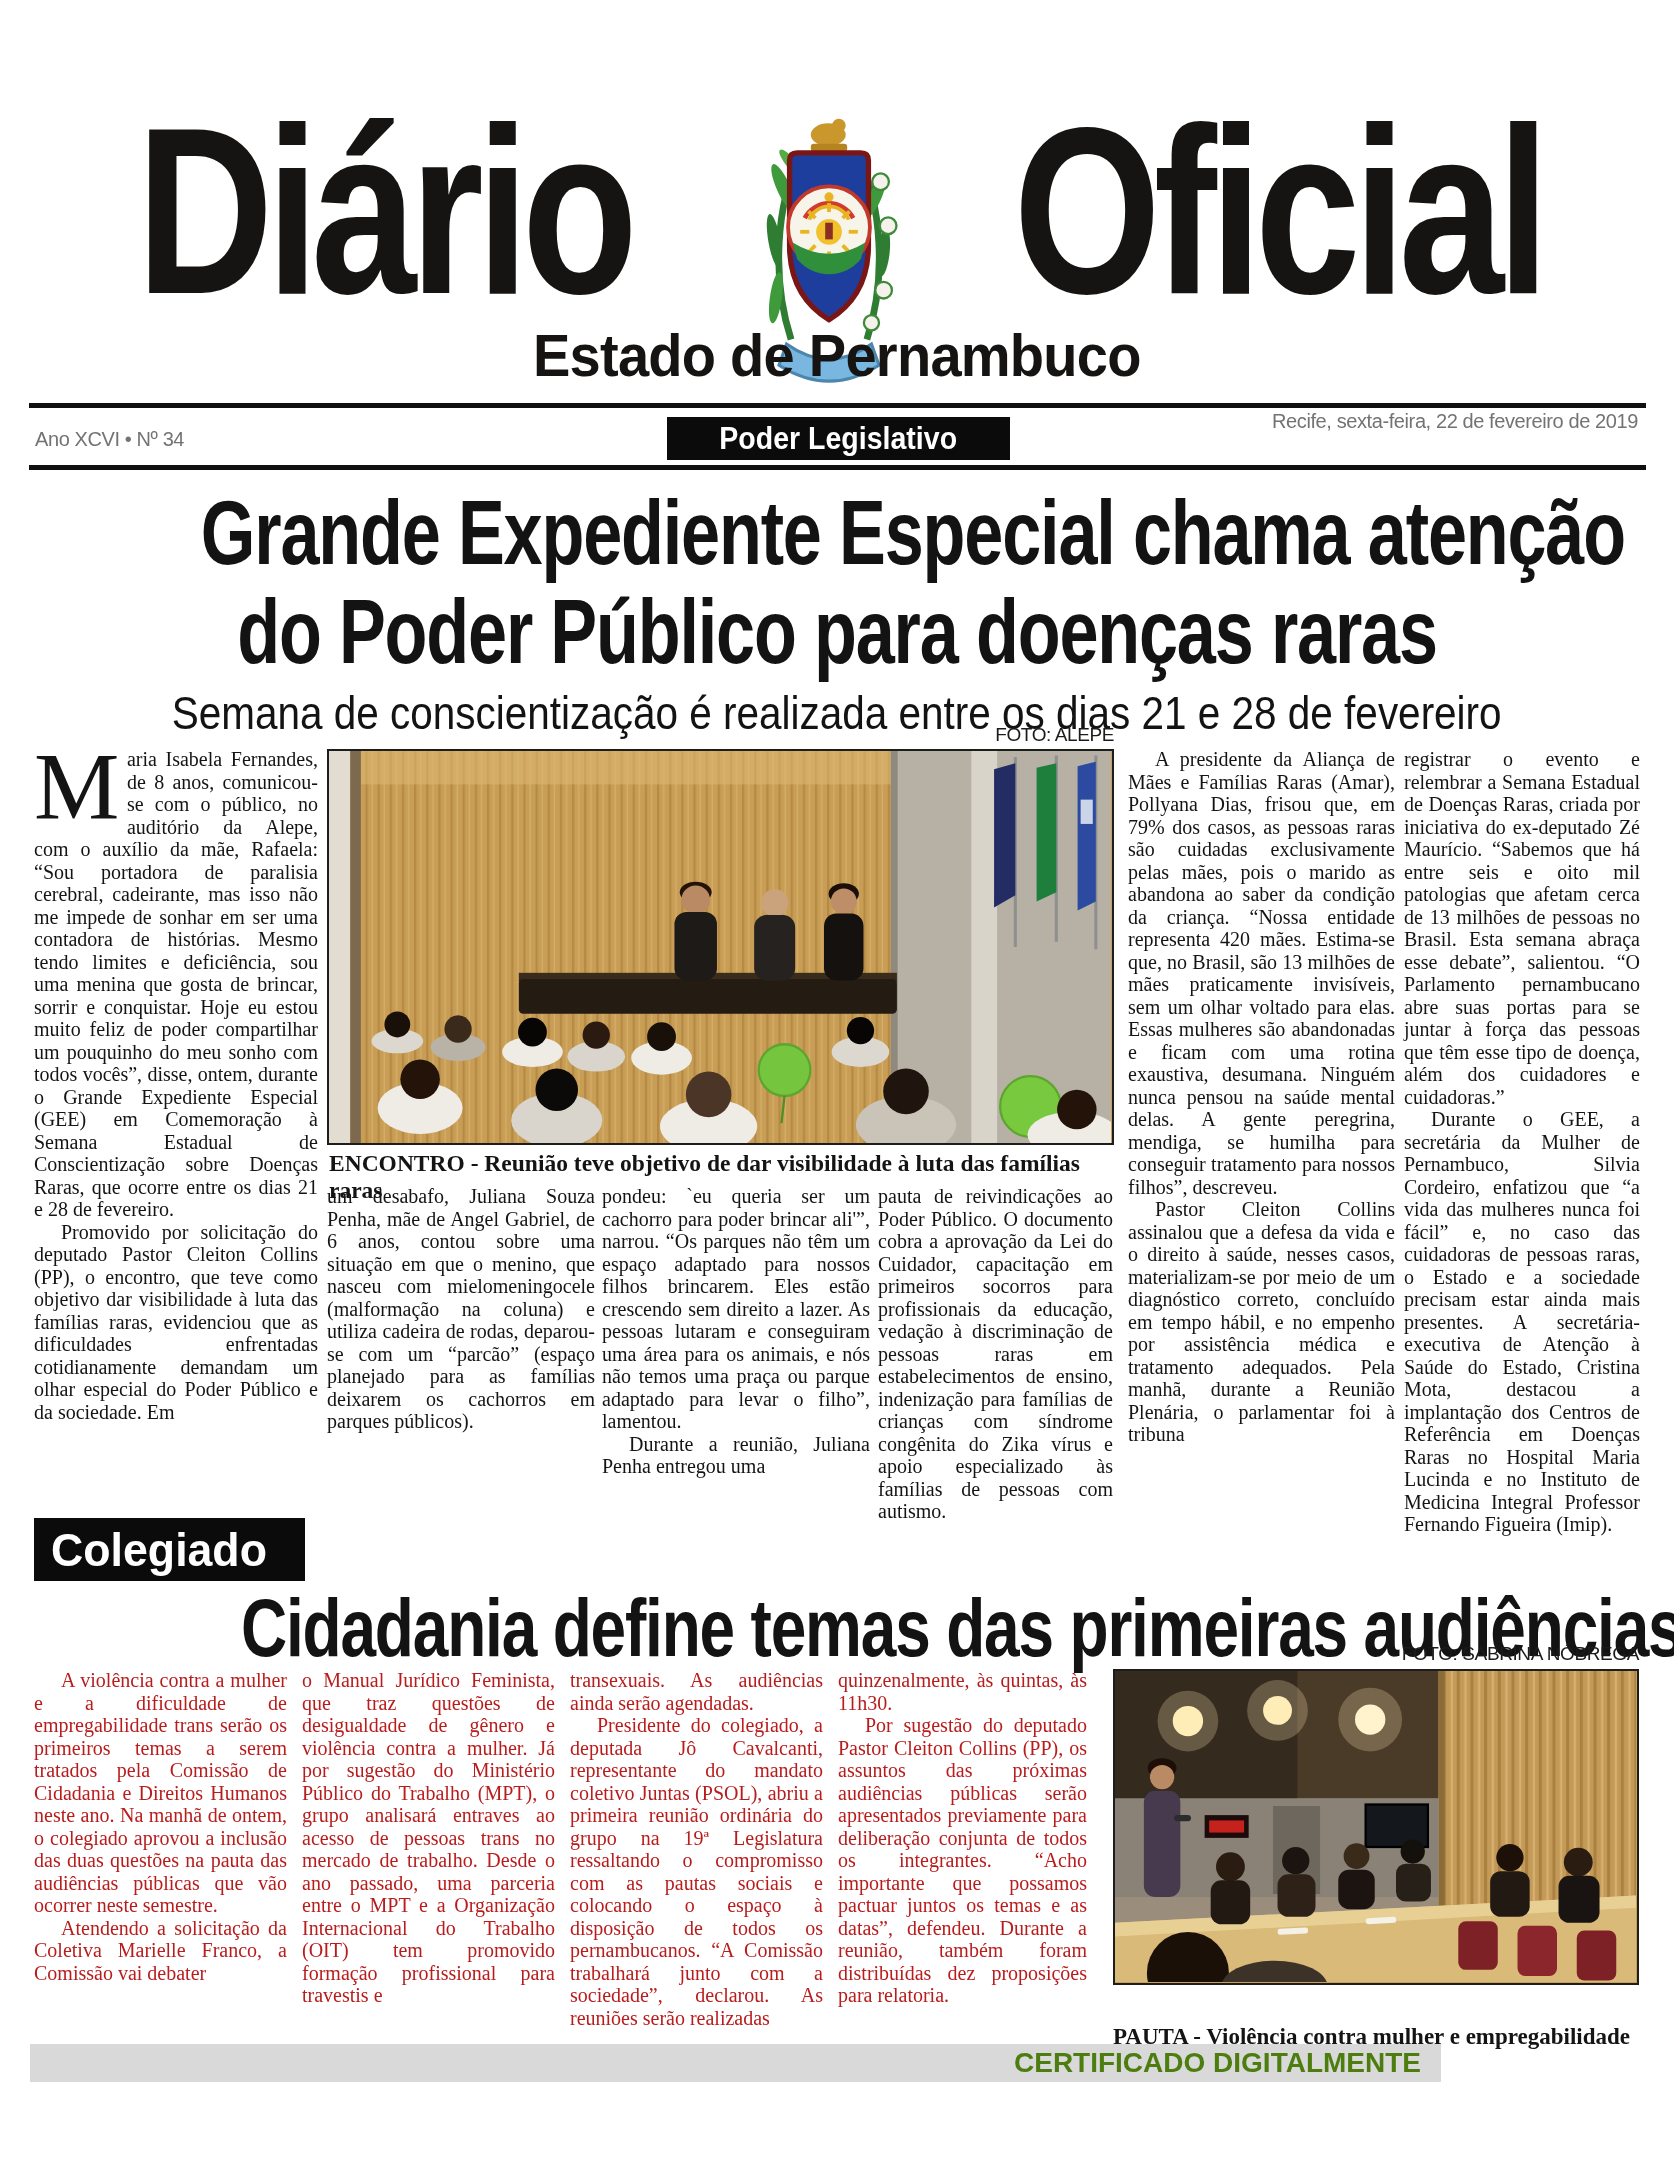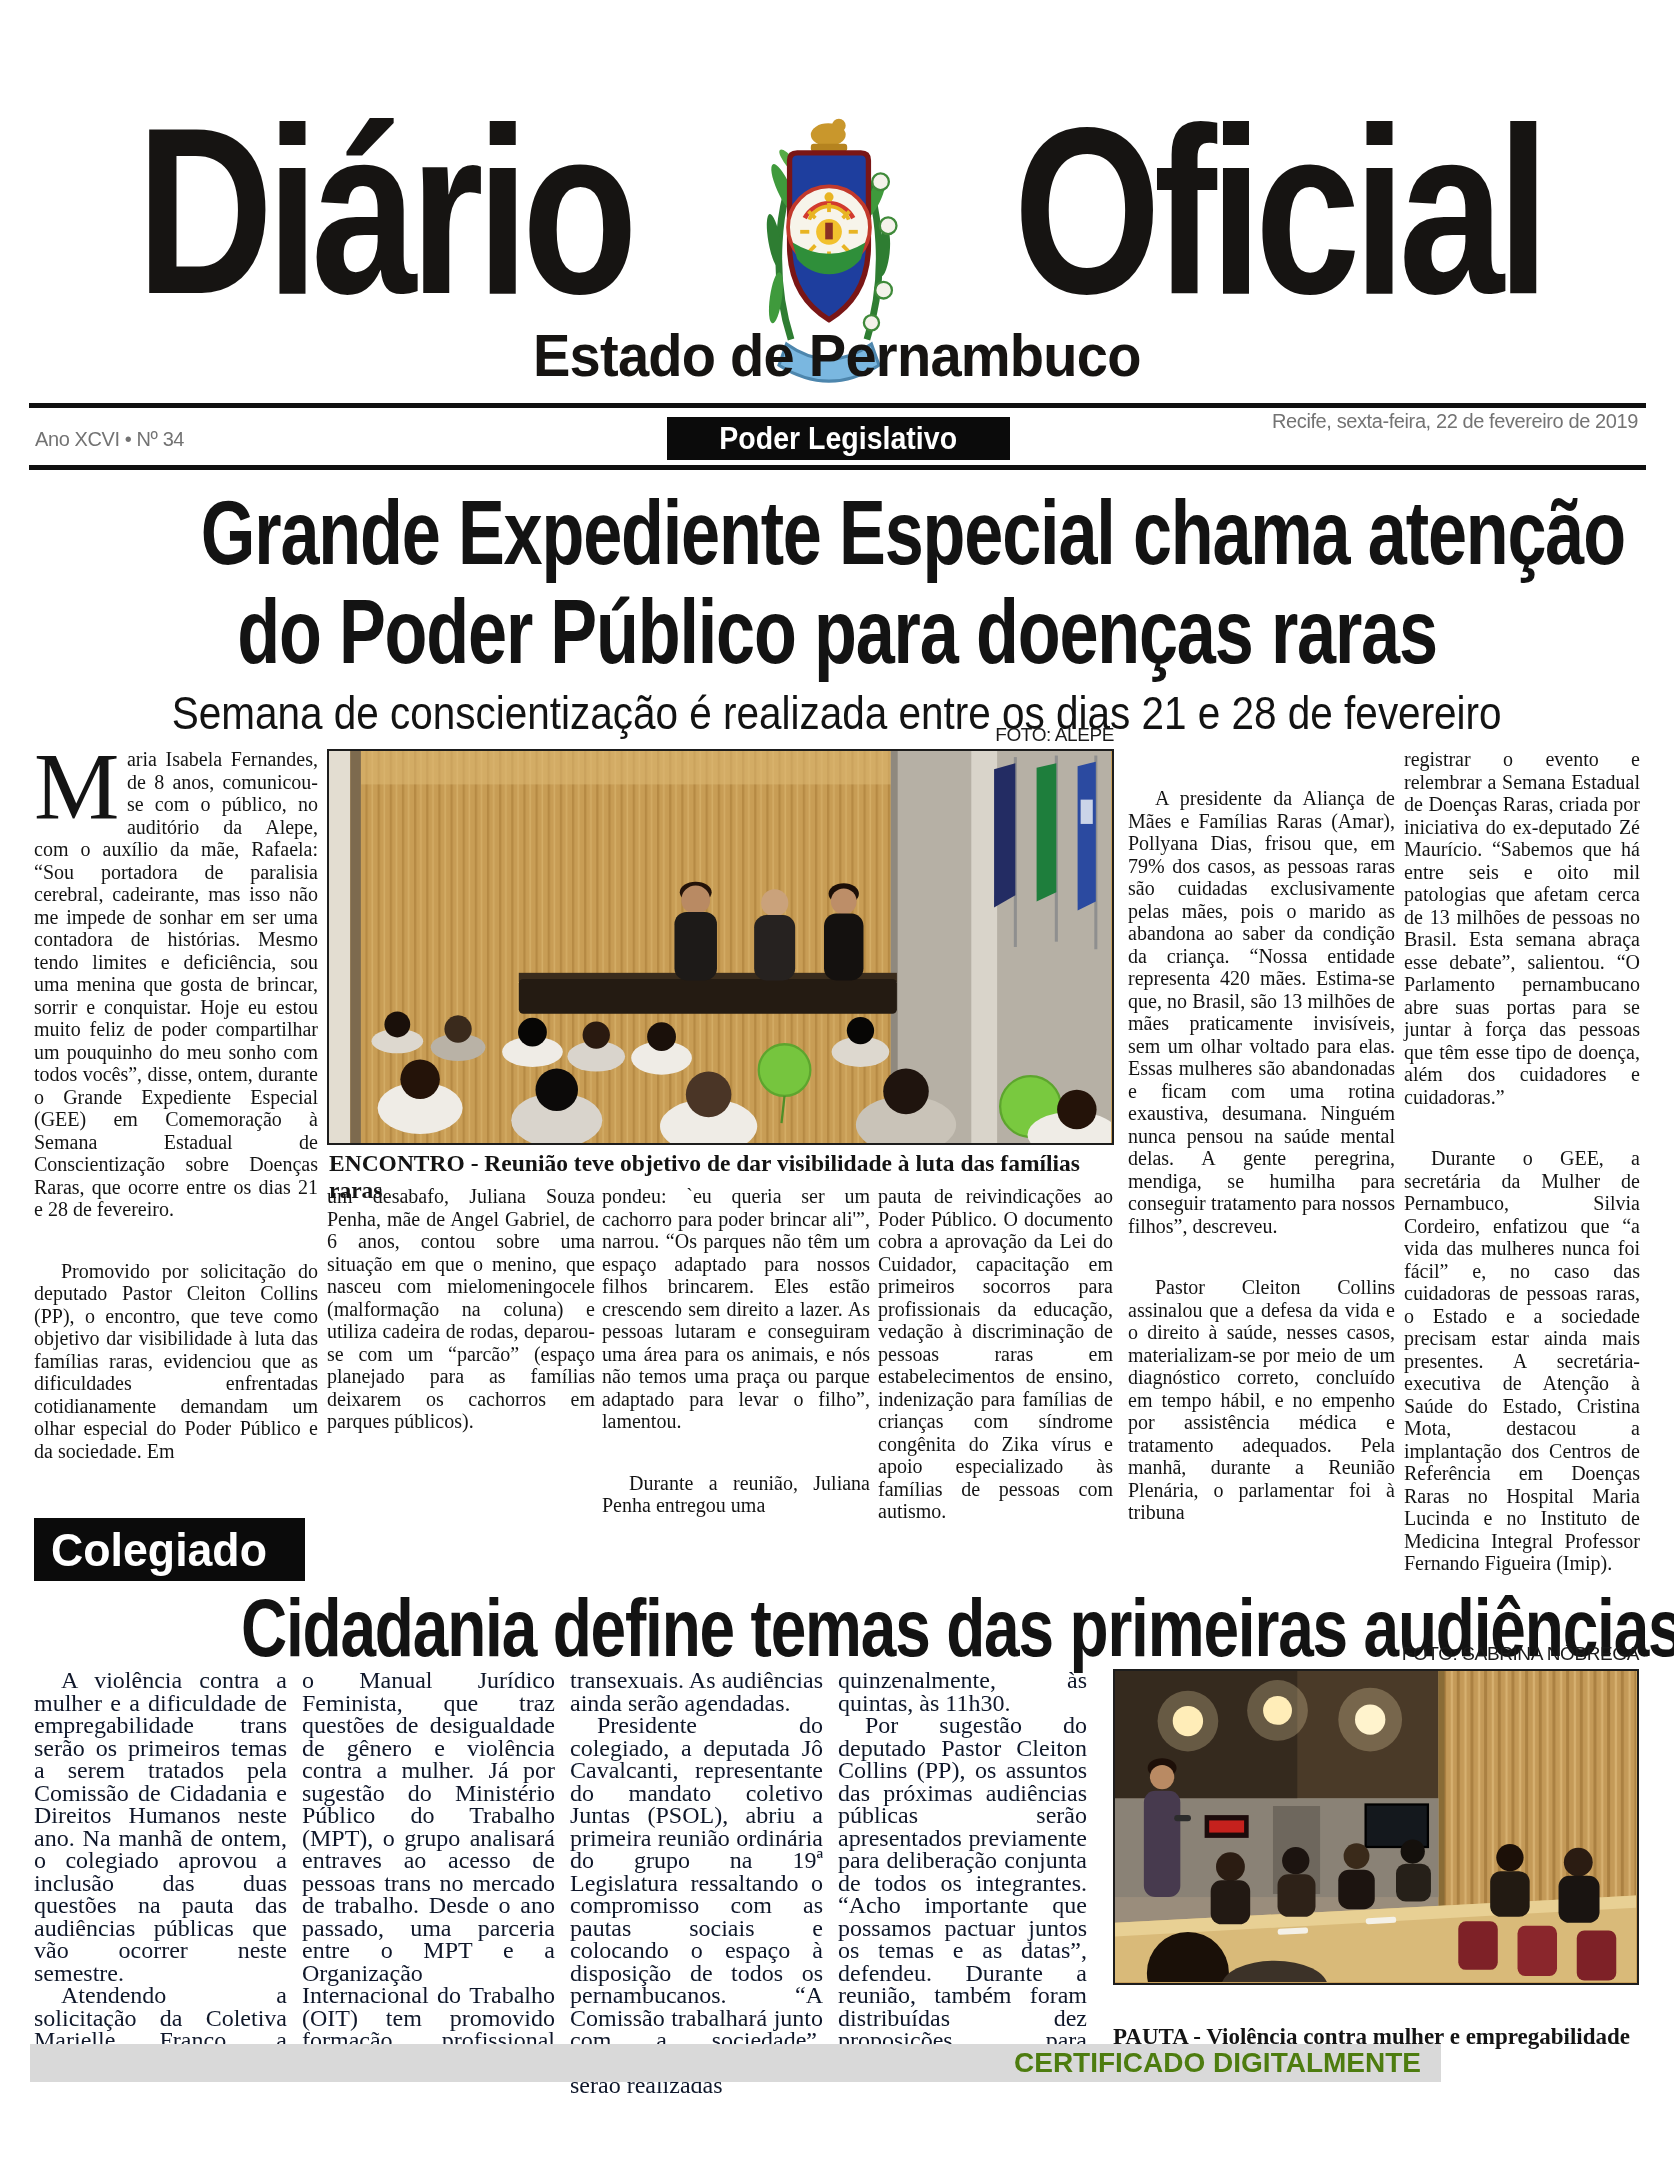--- a/index.html
+++ b/index.html
@@ -49,21 +49,21 @@
   .cond{
     display:inline-block;transform:scaleX(0.78);transform-origin:center;
     font-family:"Liberation Sans", sans-serif;font-weight:bold;color:#131313;
     font-size:90px;line-height:99px;letter-spacing:-1.5px;white-space:nowrap;
   }
   #subhead{top:687px;}
   #subhead .cond{font-weight:normal;font-size:46px;line-height:52px;transform:scaleX(0.88);letter-spacing:0;}
   
   .col{position:absolute;top:748px;}
   .col p{margin:0;font-size:20px;line-height:22.5px;text-align:justify;color:#141414;}
-  .col p.ind{text-indent:27px;margin-top:39px;}
+  .col p.ind{text-indent:27px;}
   #c1{left:34px;width:284px;}
   #c2{left:327px;width:268px;top:1185px;}
   #c3{left:602px;width:268px;top:1185px;}
   #c4{left:878px;width:235px;top:1185px;}
   #c5{left:1128px;width:267px;}
   #c6{left:1404px;width:236px;}
   .dropcap{
     float:left;font-family:"Liberation Serif", serif;font-weight:400;
     font-size:96px;line-height:67px;height:65px;margin:4.6px 7.6px 0 0;color:#141414;
   }
@@ -83,21 +83,21 @@
   
   #section-box{left:34px;top:1518px;width:271px;height:63px;background:#0b0b0b;}
   #section-box span{
     display:inline-block;color:#fff;font-family:"Liberation Sans", sans-serif;font-weight:bold;
     font-size:47px;line-height:63px;padding-left:18px;transform:scaleX(0.95);transform-origin:left center;
     white-space:nowrap;
   }
   #headline2{top:1584px;}
   #headline2 .cond{font-size:82px;line-height:88px;}
   .col2{position:absolute;top:1669px;}
-  .col2 p{margin:0;font-size:24px;line-height:22.5px;text-align:justify;color:#0f172a;}
+  .col2 p{margin:0;font-size:20px;line-height:22.5px;text-align:justify;color:#b91c1c;}
   .col2 p.ind{text-indent:27px;}
   #b1{left:34px;width:253px;}
   #b2{left:302px;width:253px;}
   #b3{left:570px;width:253px;}
   #b4{left:838px;width:249px;}
   
   #footer-bar{
     left:30px;top:2044px;width:1411px;height:38px;background:#d9d9d9;
     text-align:right;box-sizing:border-box;padding-right:20px;
   }

